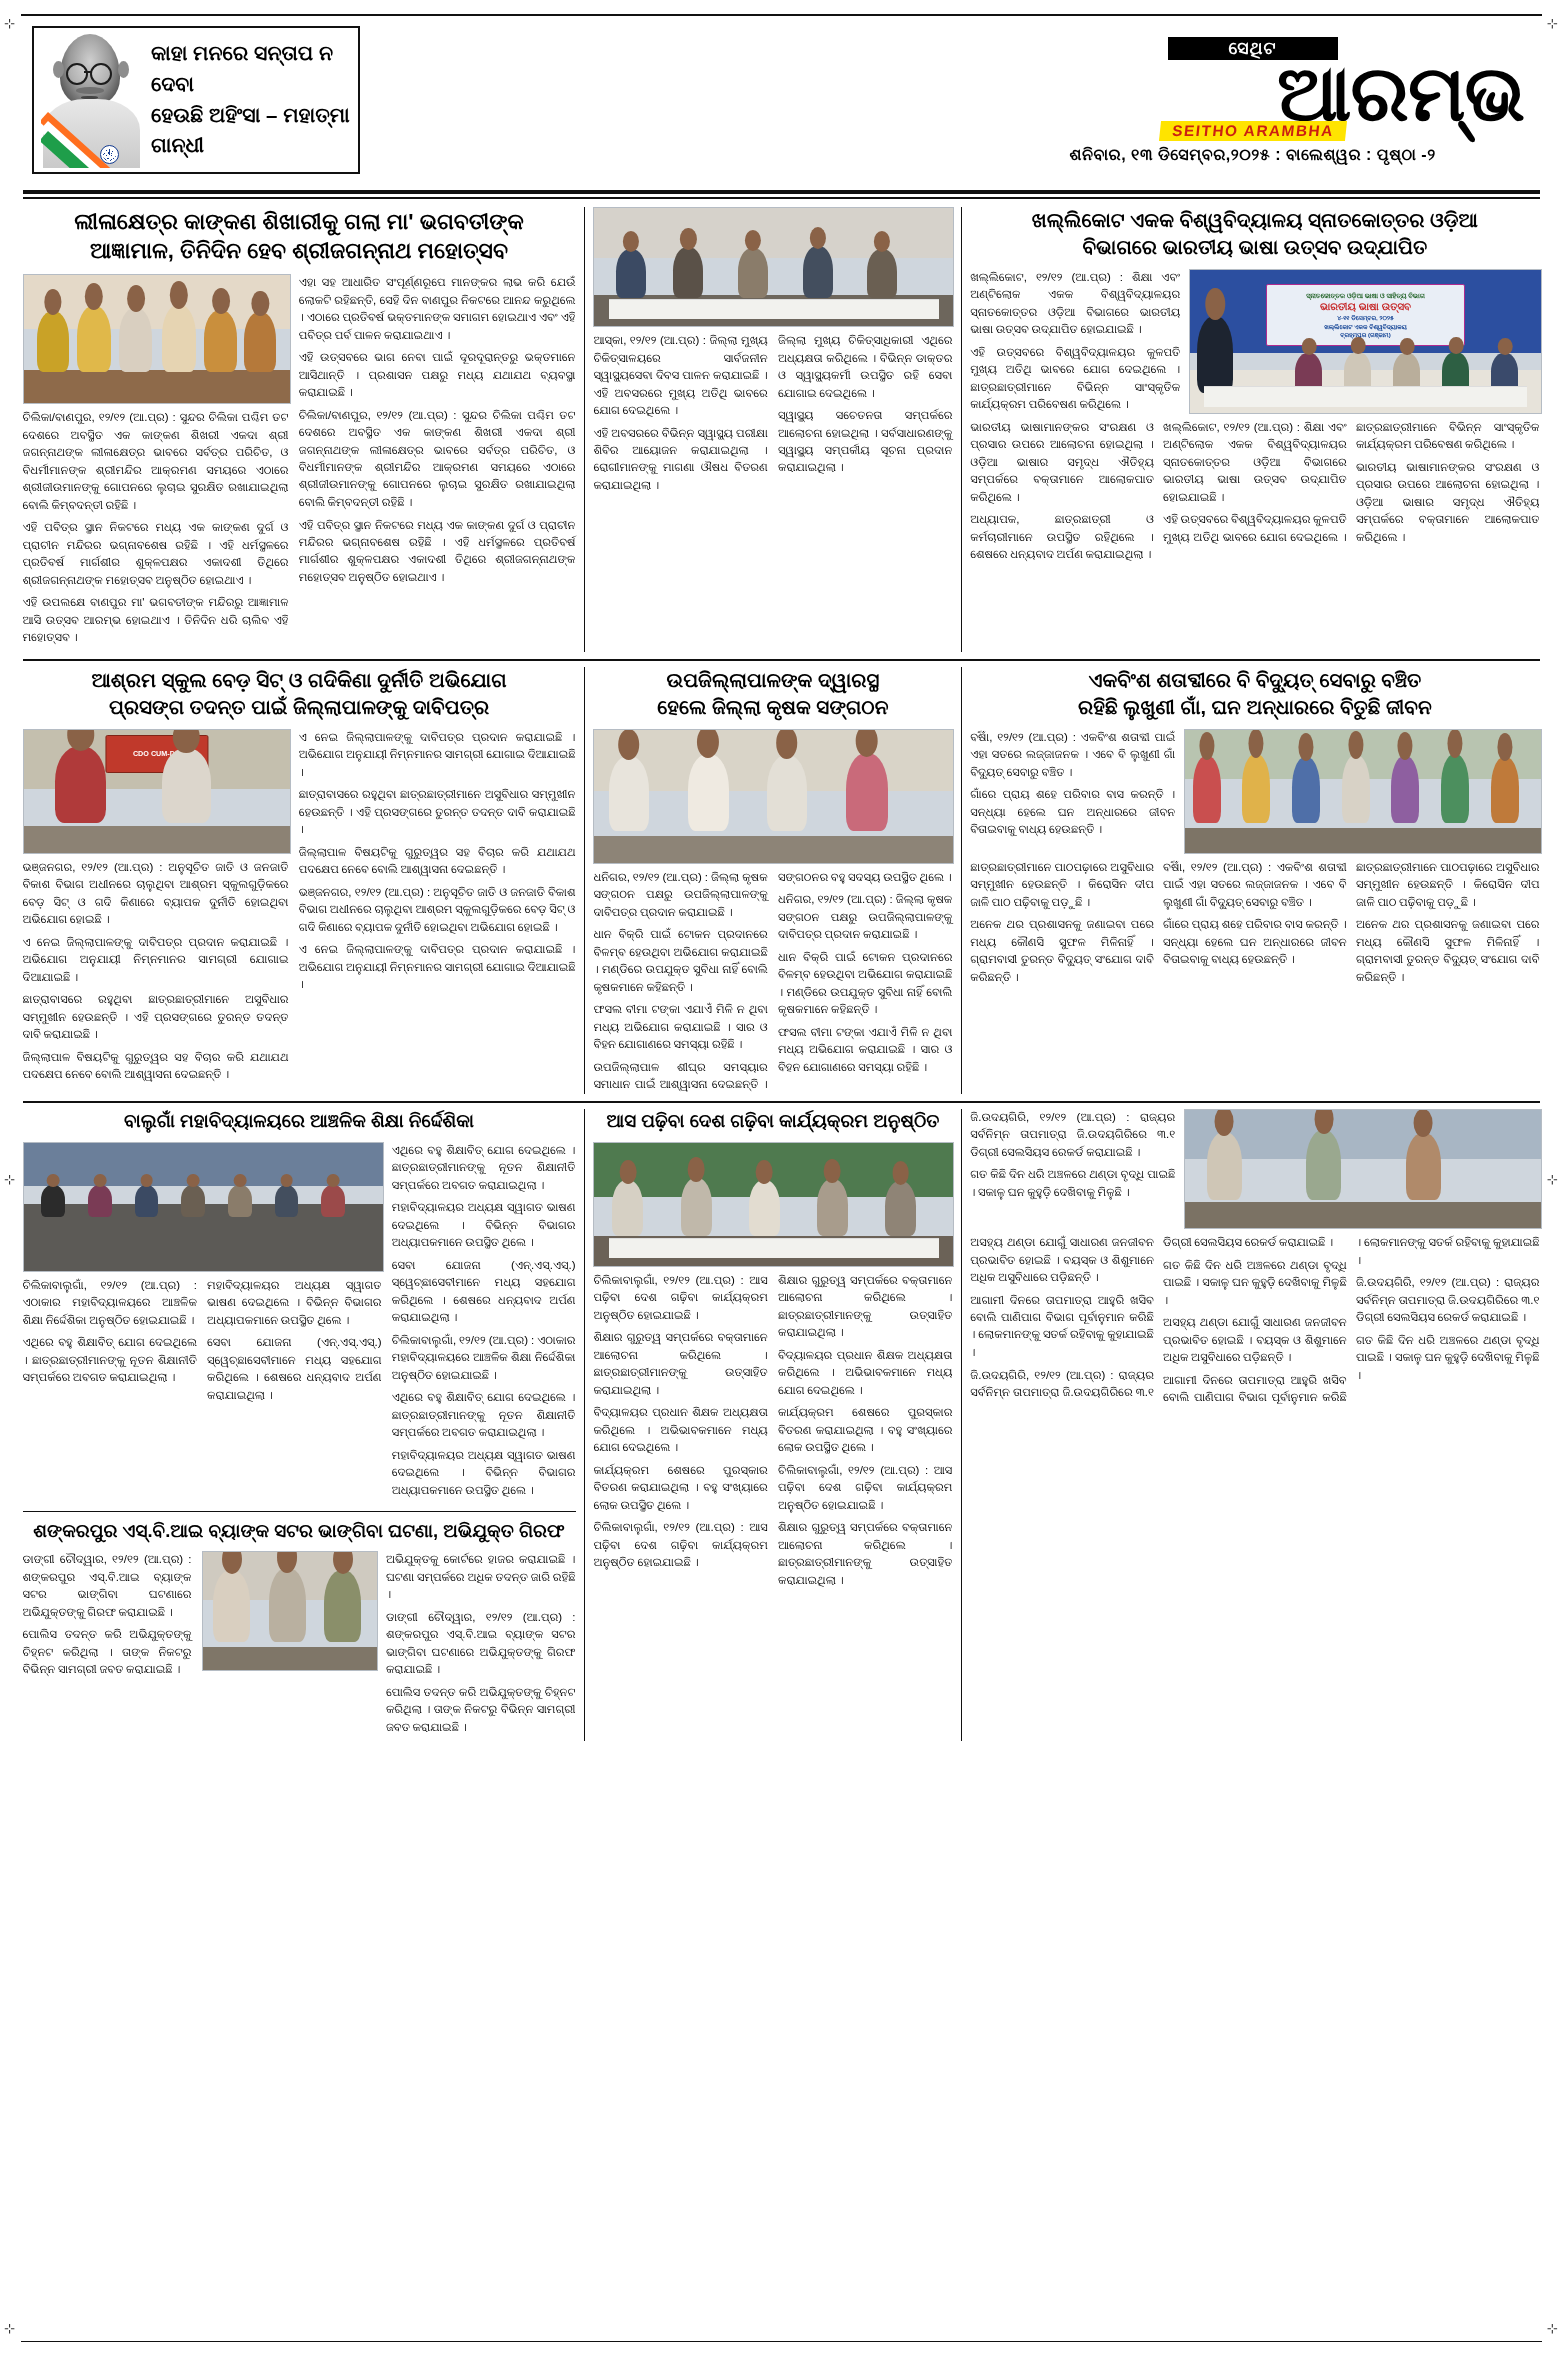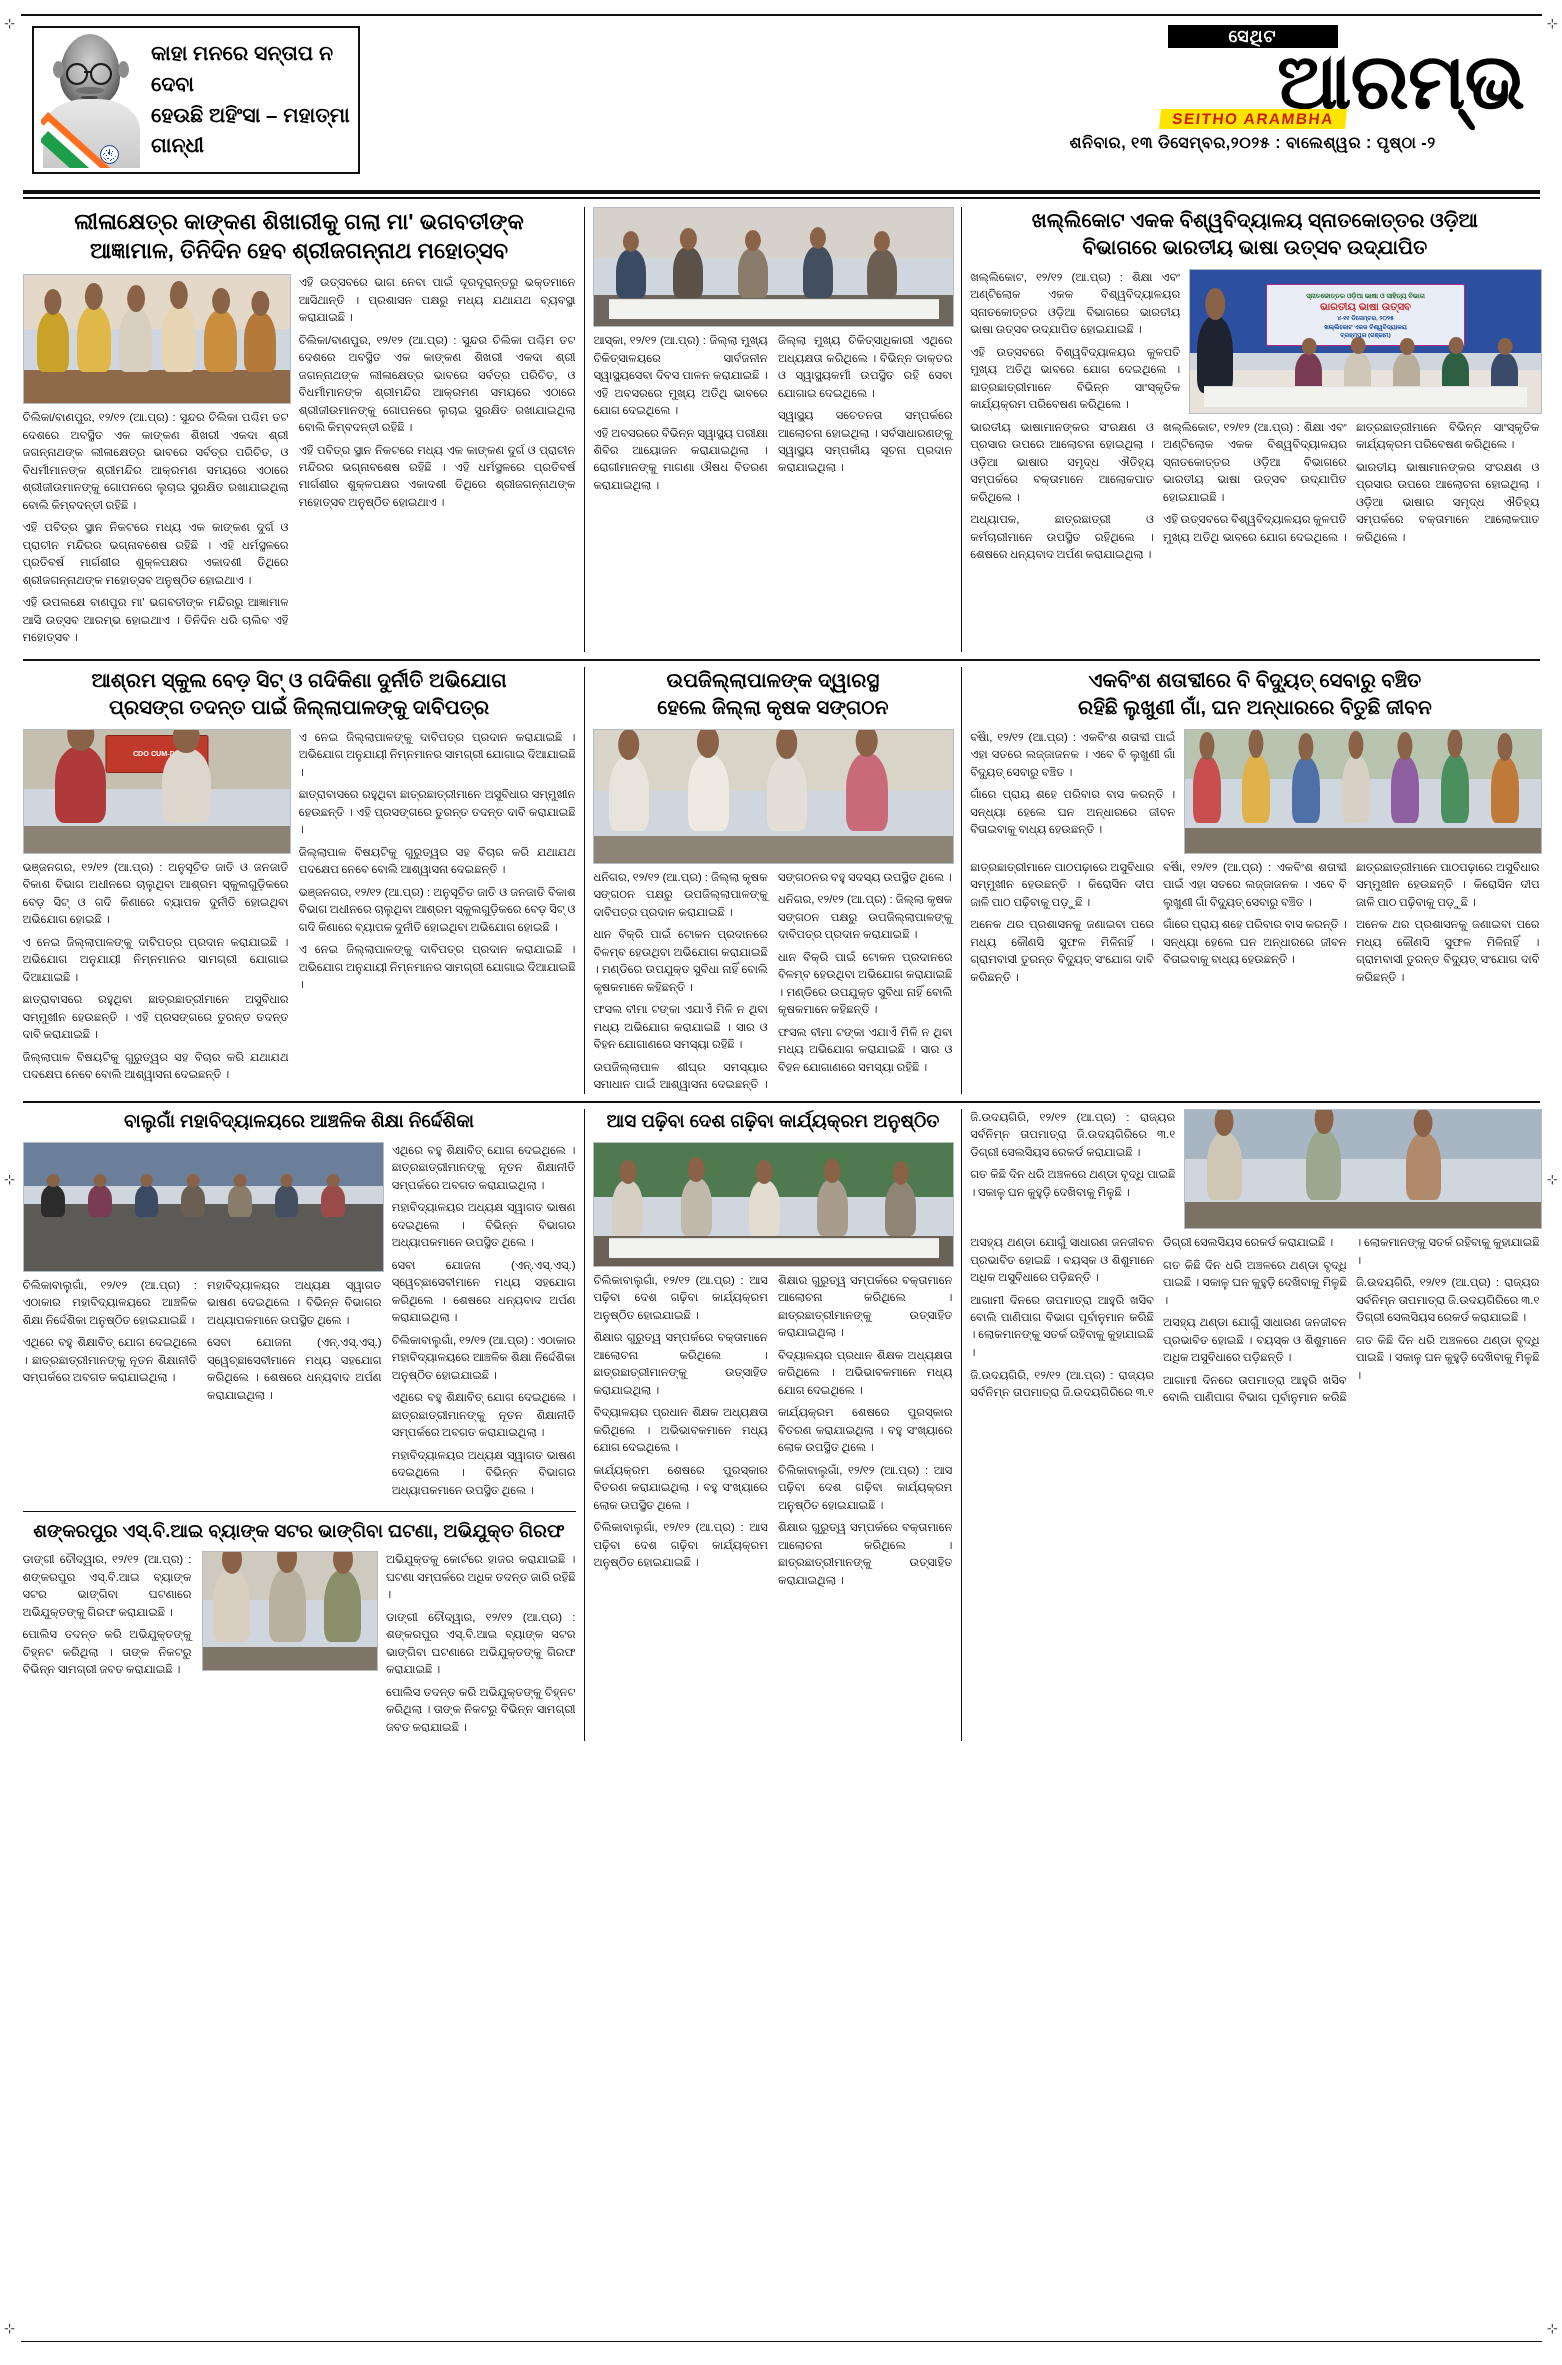--- a/index.html
+++ b/index.html
@@ -91,21 +91,21 @@
       #123a8f 312deg 314deg,transparent 314deg 325deg,#123a8f 325deg 327deg,transparent 327deg 338deg,
       #123a8f 338deg 340deg,transparent 340deg 351deg,#123a8f 351deg 353deg,transparent 353deg 360deg);
   }
   .quote{
     flex:1;font-size:20.5px;font-weight:bold;line-height:1.5;
     font-family:"Liberation Sans","DejaVu Sans",sans-serif;
   }
   .quote span{display:block;}
 
   .logo-wrap{
-    position:absolute;right:15.4px;top:5px;width:543px;text-align:center;
+    position:absolute;right:15.4px;top:17px;width:543px;text-align:center;
   }
   .logo-kicker{
     display:inline-block;background:#000;color:#fff;
     font-size:17.4px;font-weight:bold;letter-spacing:1px;
     padding:2px 61px 3.1px;line-height:1.05;
   }
   .logo-main{
     font-size:77px;font-weight:bold;line-height:.92;letter-spacing:-1px;
     margin-top:-2px;
     text-align:right;
@@ -235,20 +235,21 @@
               <div class="fig" style="left:36%;width:33px;height:64px;background:#d9cfc0"></div>
               <div class="fig" style="left:52%;width:34px;height:67px;background:#e6d4b2"></div>
               <div class="fig" style="left:68%;width:33px;height:62px;background:#c98f3d"></div>
               <div class="fig" style="left:83%;width:32px;height:60px;background:#b5793a"></div>
             </div>
             <p class="bt">ଚିଲିକା/ବାଣପୁର, ୧୨/୧୨ (ଆ.ପ୍ର) : ସୁନ୍ଦର ଚିଲିକା ପଶ୍ଚିମ ତଟ ଦେଶରେ ଅବସ୍ଥିତ ଏକ କାଙ୍କଣ ଶିଖରୀ ଏକଦା ଶ୍ରୀ ଜଗନ୍ନାଥଙ୍କ ଲୀଳାକ୍ଷେତ୍ର ଭାବରେ ସର୍ବତ୍ର ପରିଚିତ, ଓ ବିଧର୍ମୀମାନଙ୍କ ଶ୍ରୀମନ୍ଦିର ଆକ୍ରମଣ ସମୟରେ ଏଠାରେ ଶ୍ରୀଜୀଉମାନଙ୍କୁ ଗୋପନରେ ଲୁଚାଇ ସୁରକ୍ଷିତ ରଖାଯାଇଥିଲା ବୋଲି କିମ୍ବଦନ୍ତୀ ରହିଛି ।</p>
             <p class="bt">ଏହି ପବିତ୍ର ସ୍ଥାନ ନିକଟରେ ମଧ୍ୟ ଏକ କାଙ୍କଣ ଦୁର୍ଗ ଓ ପ୍ରାଚୀନ ମନ୍ଦିରର ଭଗ୍ନାବଶେଷ ରହିଛି । ଏହି ଧର୍ମସ୍ଥଳରେ ପ୍ରତିବର୍ଷ ମାର୍ଗଶୀର ଶୁକ୍ଳପକ୍ଷର ଏକାଦଶୀ ତିଥିରେ ଶ୍ରୀଜଗନ୍ନାଥଙ୍କ ମହୋତ୍ସବ ଅନୁଷ୍ଠିତ ହୋଇଥାଏ ।</p>
             <p class="bt">ଏହି ଉପଲକ୍ଷେ ବାଣପୁର ମା' ଭଗବତୀଙ୍କ ମନ୍ଦିରରୁ ଆଜ୍ଞାମାଳ ଆସି ଉତ୍ସବ ଆରମ୍ଭ ହୋଇଥାଏ । ତିନିଦିନ ଧରି ଚାଲିବ ଏହି ମହୋତ୍ସବ ।</p>
           </div>
           <div style="flex:1">
+            <p class="bt">ଏହା ସହ ଆଧାରିତ ସଂପୂର୍ଣ୍ଣରୂପେ ମାନଙ୍କର ଲାଭ କରି ଯେଉଁ ଲୋକଟି ରହିଛନ୍ତି, ସେହି ଦିନ ବାଣପୁର ନିକଟରେ ଆନନ୍ଦ କରୁଥିଲେ । ଏଠାରେ ପ୍ରତିବର୍ଷ ଭକ୍ତମାନଙ୍କ ସମାଗମ ହୋଇଥାଏ ଏବଂ ଏହି ପବିତ୍ର ପର୍ବ ପାଳନ କରାଯାଇଥାଏ ।</p>
             <p class="bt">ଏହି ଉତ୍ସବରେ ଭାଗ ନେବା ପାଇଁ ଦୂରଦୂରାନ୍ତରୁ ଭକ୍ତମାନେ ଆସିଥାନ୍ତି । ପ୍ରଶାସନ ପକ୍ଷରୁ ମଧ୍ୟ ଯଥାଯଥ ବ୍ୟବସ୍ଥା କରାଯାଇଛି ।</p>
             <p class="bt">ଚିଲିକା/ବାଣପୁର, ୧୨/୧୨ (ଆ.ପ୍ର) : ସୁନ୍ଦର ଚିଲିକା ପଶ୍ଚିମ ତଟ ଦେଶରେ ଅବସ୍ଥିତ ଏକ କାଙ୍କଣ ଶିଖରୀ ଏକଦା ଶ୍ରୀ ଜଗନ୍ନାଥଙ୍କ ଲୀଳାକ୍ଷେତ୍ର ଭାବରେ ସର୍ବତ୍ର ପରିଚିତ, ଓ ବିଧର୍ମୀମାନଙ୍କ ଶ୍ରୀମନ୍ଦିର ଆକ୍ରମଣ ସମୟରେ ଏଠାରେ ଶ୍ରୀଜୀଉମାନଙ୍କୁ ଗୋପନରେ ଲୁଚାଇ ସୁରକ୍ଷିତ ରଖାଯାଇଥିଲା ବୋଲି କିମ୍ବଦନ୍ତୀ ରହିଛି ।</p>
             <p class="bt">ଏହି ପବିତ୍ର ସ୍ଥାନ ନିକଟରେ ମଧ୍ୟ ଏକ କାଙ୍କଣ ଦୁର୍ଗ ଓ ପ୍ରାଚୀନ ମନ୍ଦିରର ଭଗ୍ନାବଶେଷ ରହିଛି । ଏହି ଧର୍ମସ୍ଥଳରେ ପ୍ରତିବର୍ଷ ମାର୍ଗଶୀର ଶୁକ୍ଳପକ୍ଷର ଏକାଦଶୀ ତିଥିରେ ଶ୍ରୀଜଗନ୍ନାଥଙ୍କ ମହୋତ୍ସବ ଅନୁଷ୍ଠିତ ହୋଇଥାଏ ।</p>
           </div>
         </div>
       </div>
 
       <div class="vrule"></div>
 
       <div class="col" style="width:359px">

